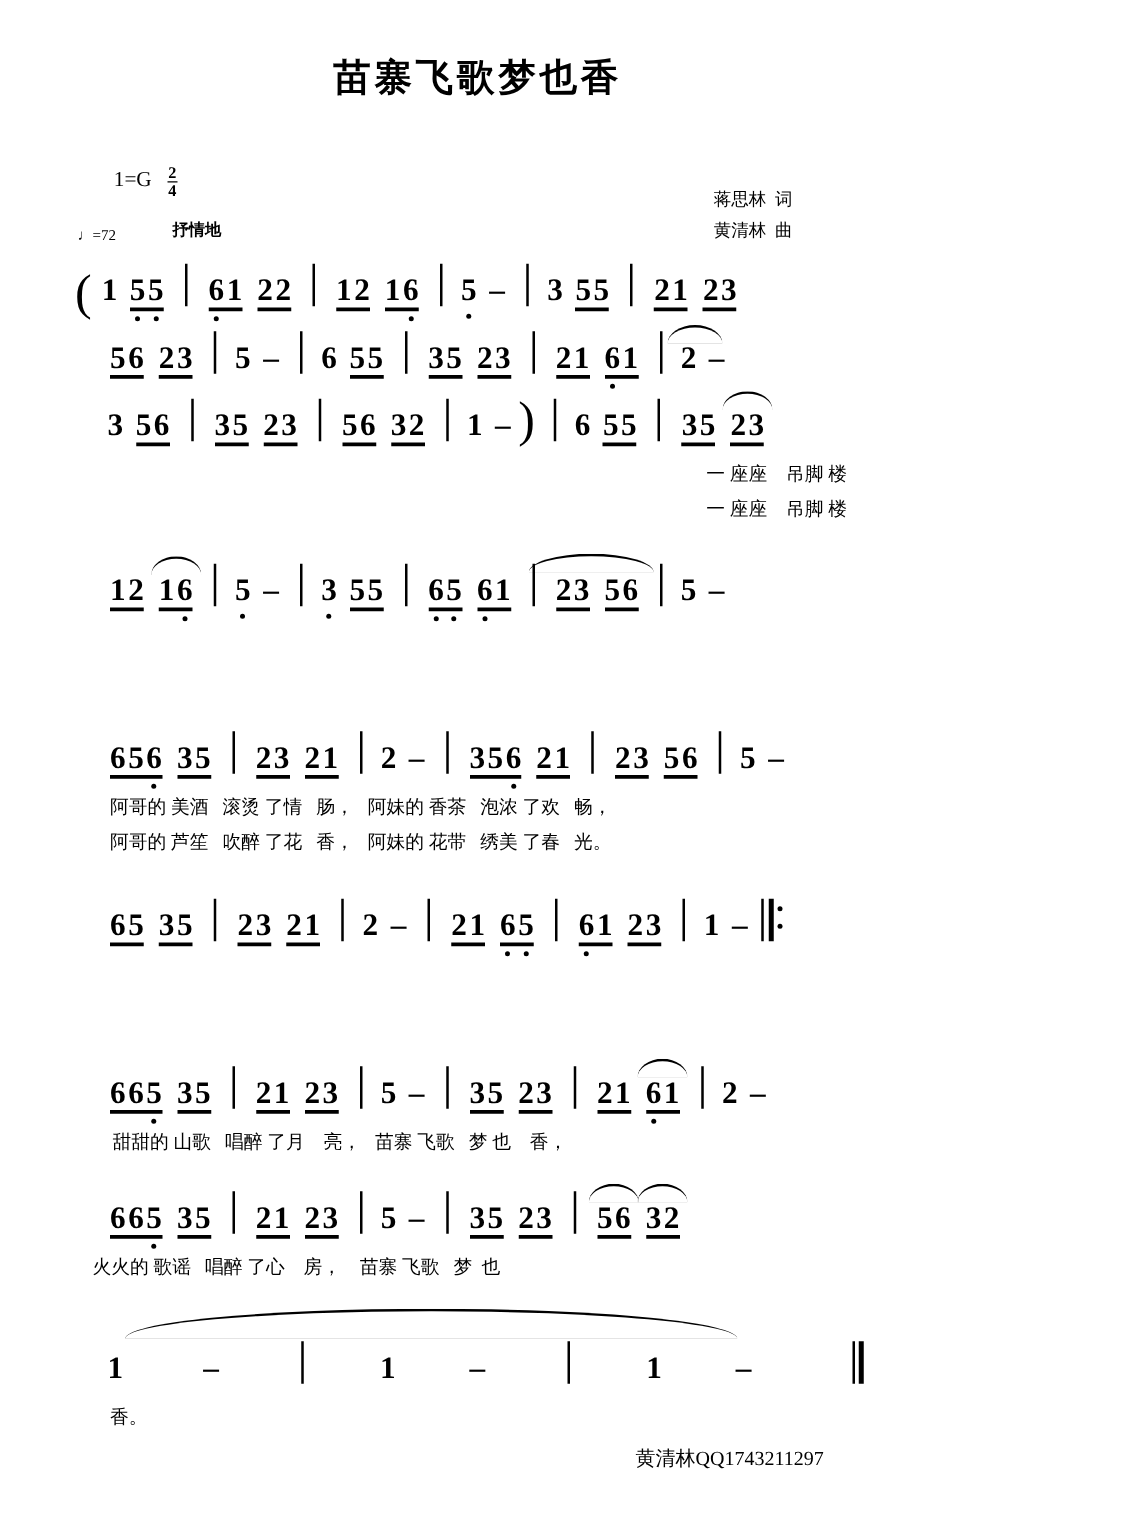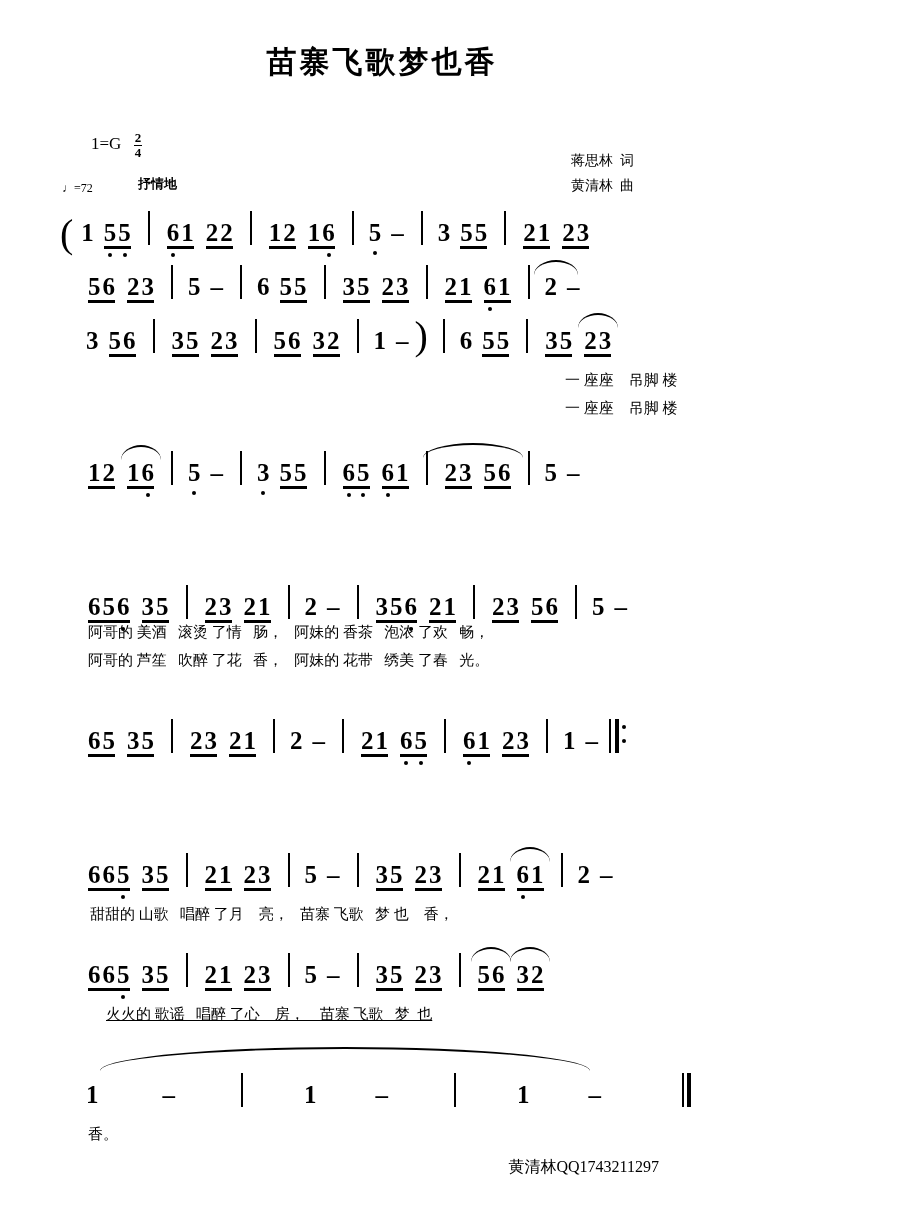--- a/index.html
+++ b/index.html
@@ -494,21 +494,21 @@
           <span class="note">3</span>
         </span>
         <span class="grp beam">
           <span class="note">5</span>
           <span class="note">6</span>
         </span>
         <span class="bar"></span>
         <span class="note">5</span>
         <span class="dash">–</span>
       </div>
-      <div class="lyrics" style="position:absolute; left:28px; top:40px;">
+      <div class="lyrics" style="position:absolute; left:28px; top:54px;">
         <span>阿哥的 美酒   滚烫 了情   肠，   阿妹的 香茶   泡浓 了欢   畅，</span>
         <span>阿哥的 芦笙   吹醉 了花   香，   阿妹的 花带   绣美 了春   光。</span>
       </div>
     </div>
 
     <div class="line with-lyrics" style="padding-left:22px; margin-top:38px;">
       <div class="notes">
         <span class="grp beam">
           <span class="note">6</span>
           <span class="note">5</span>
@@ -647,21 +647,21 @@
           <span class="tie" style="width:40px;top:-15px;"></span>
           <span class="note">5</span>
           <span class="note">6</span>
         </span>
         <span class="grp beam" style="position:relative;">
           <span class="tie" style="width:40px;top:-15px;"></span>
           <span class="note">3</span>
           <span class="note">2</span>
         </span>
       </div>
-      <div class="lyrics" style="position:absolute; left:46px; top:54px;text-decoration:underline;">
+      <div class="lyrics" style="position:absolute; left:14px; top:54px;">
         <span>火火的 歌谣   唱醉 了心    房，    苗寨 飞歌   梦  也</span>
       </div>
     </div>
 
     <div class="line with-lyrics" style="padding-left:22px; margin-top:46px; min-height:74px;">
       <div class="bigslur" style="left:40px; top:-14px; width:490px; height:22px;"></div>
       <div class="notes">
         <span class="note">1</span>
         <span class="dash" style="margin-left:60px;">–</span>
         <span class="bar" style="margin-left:60px;"></span>

